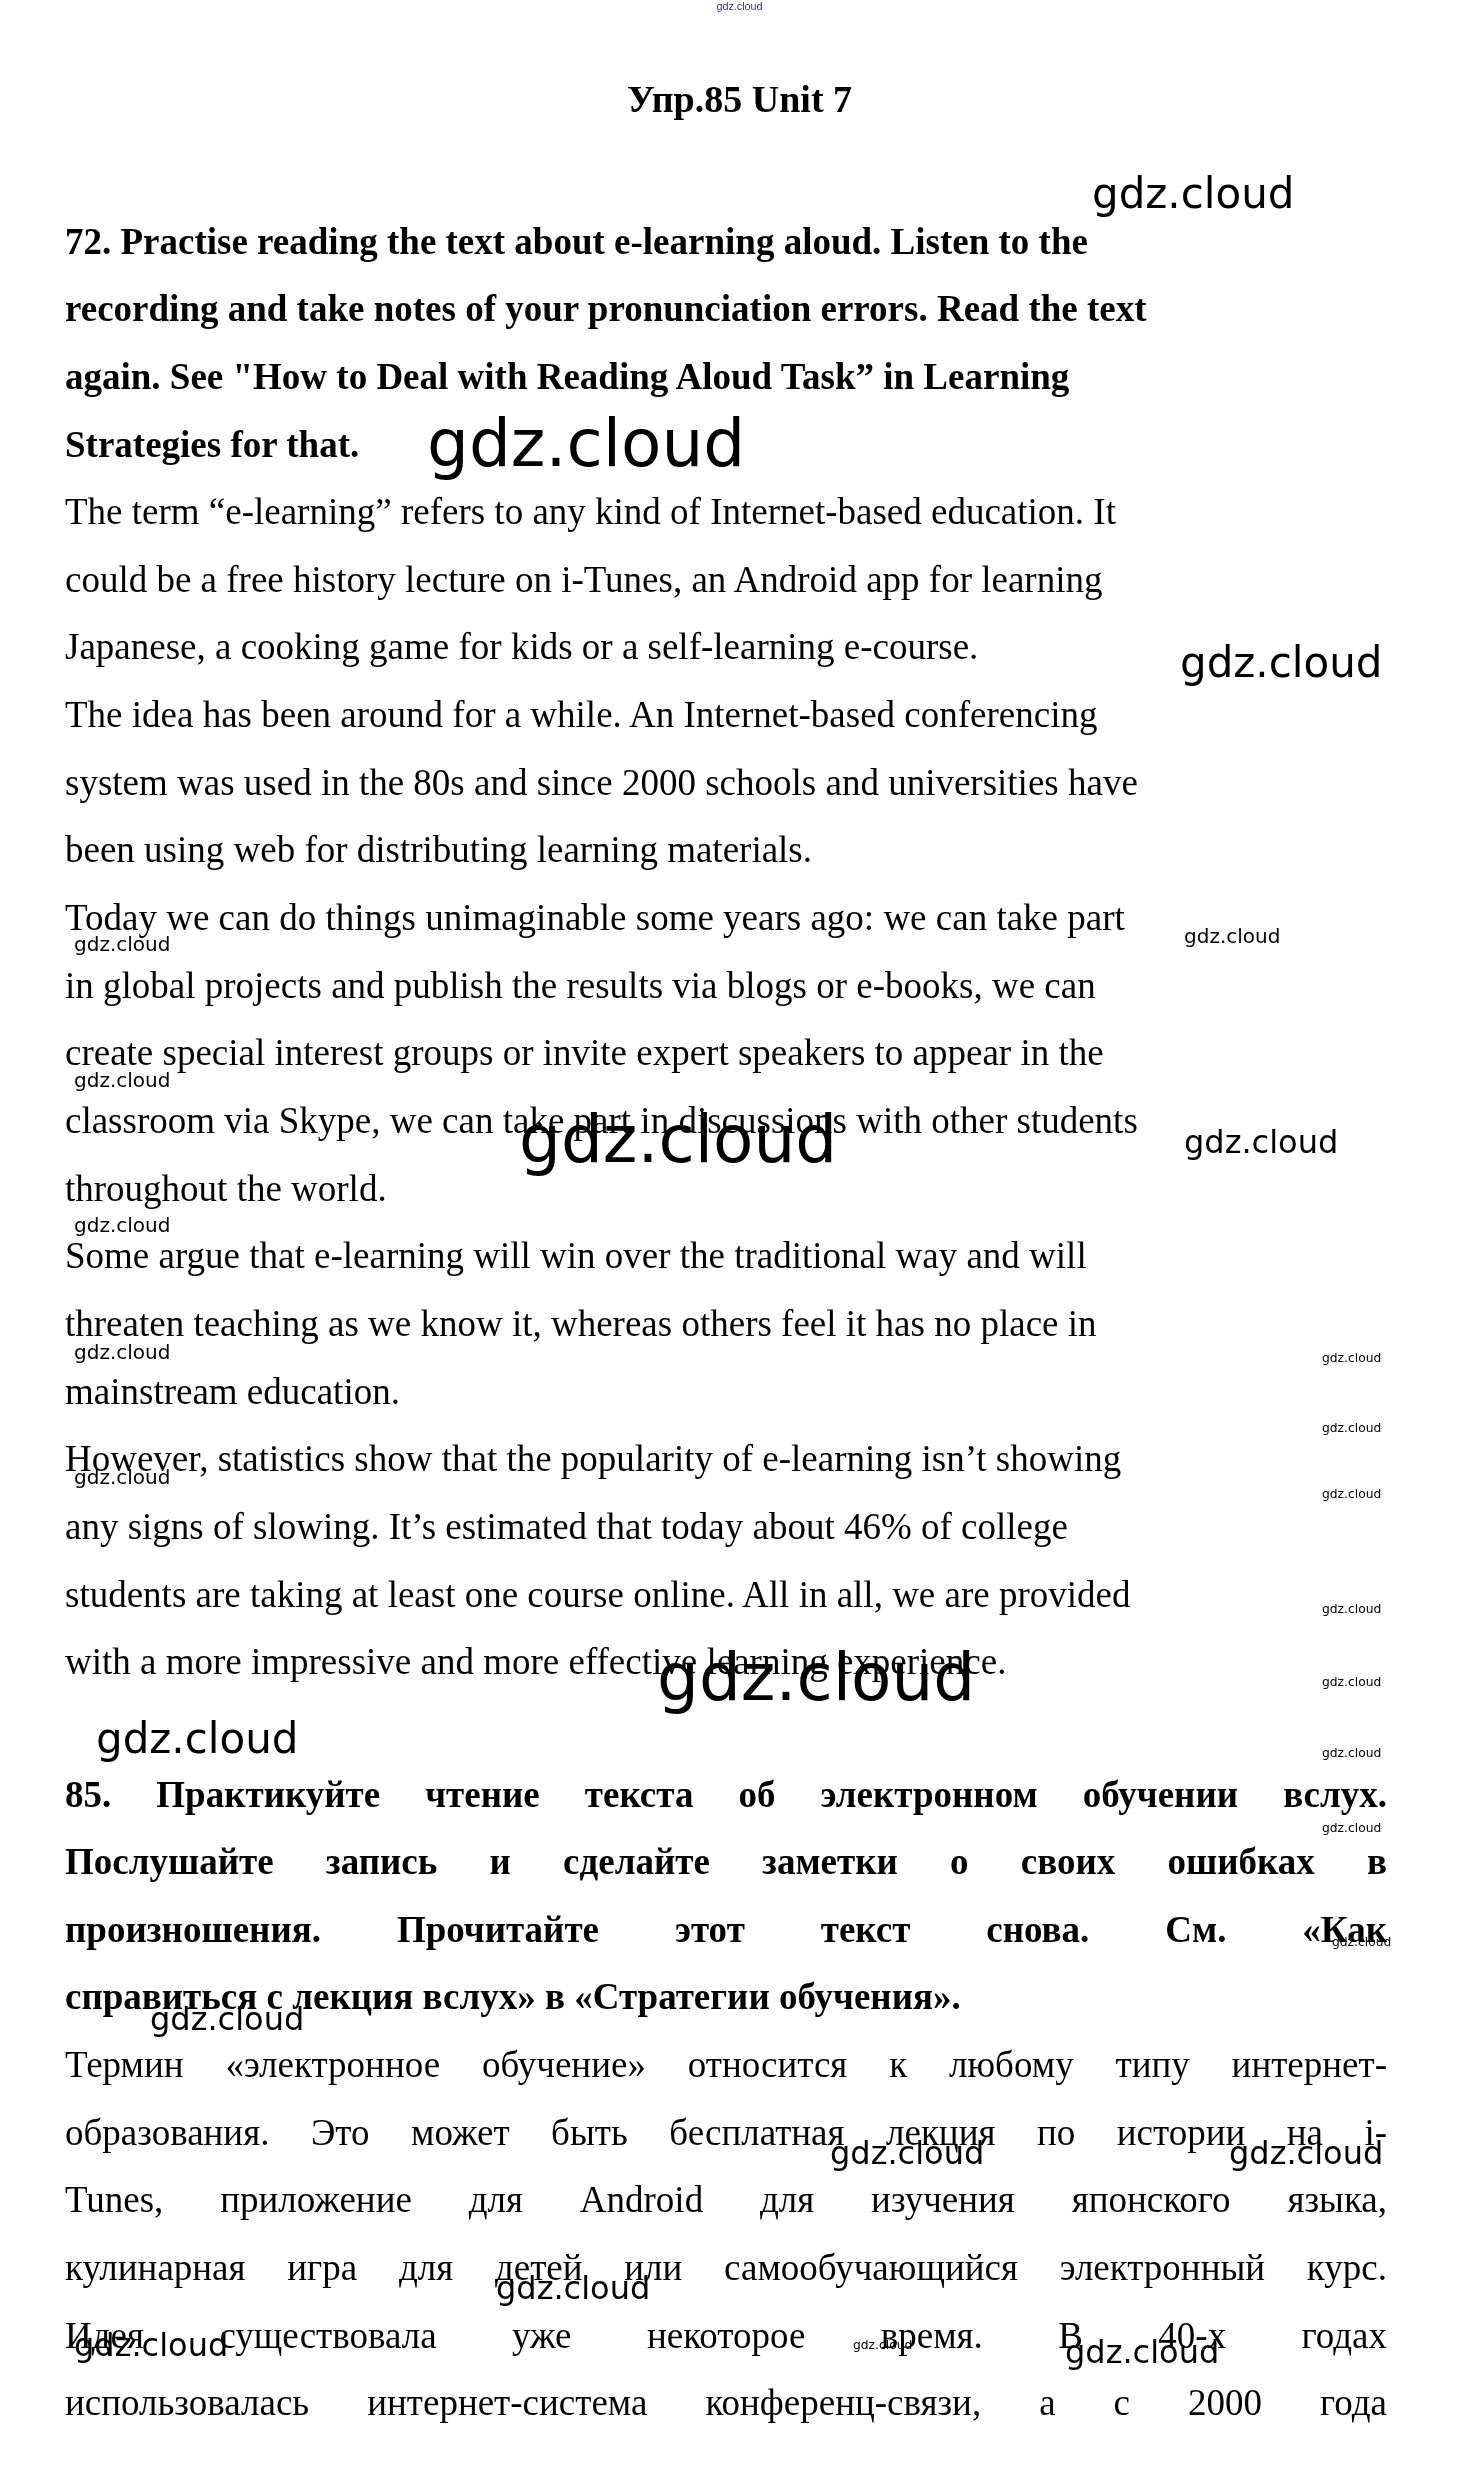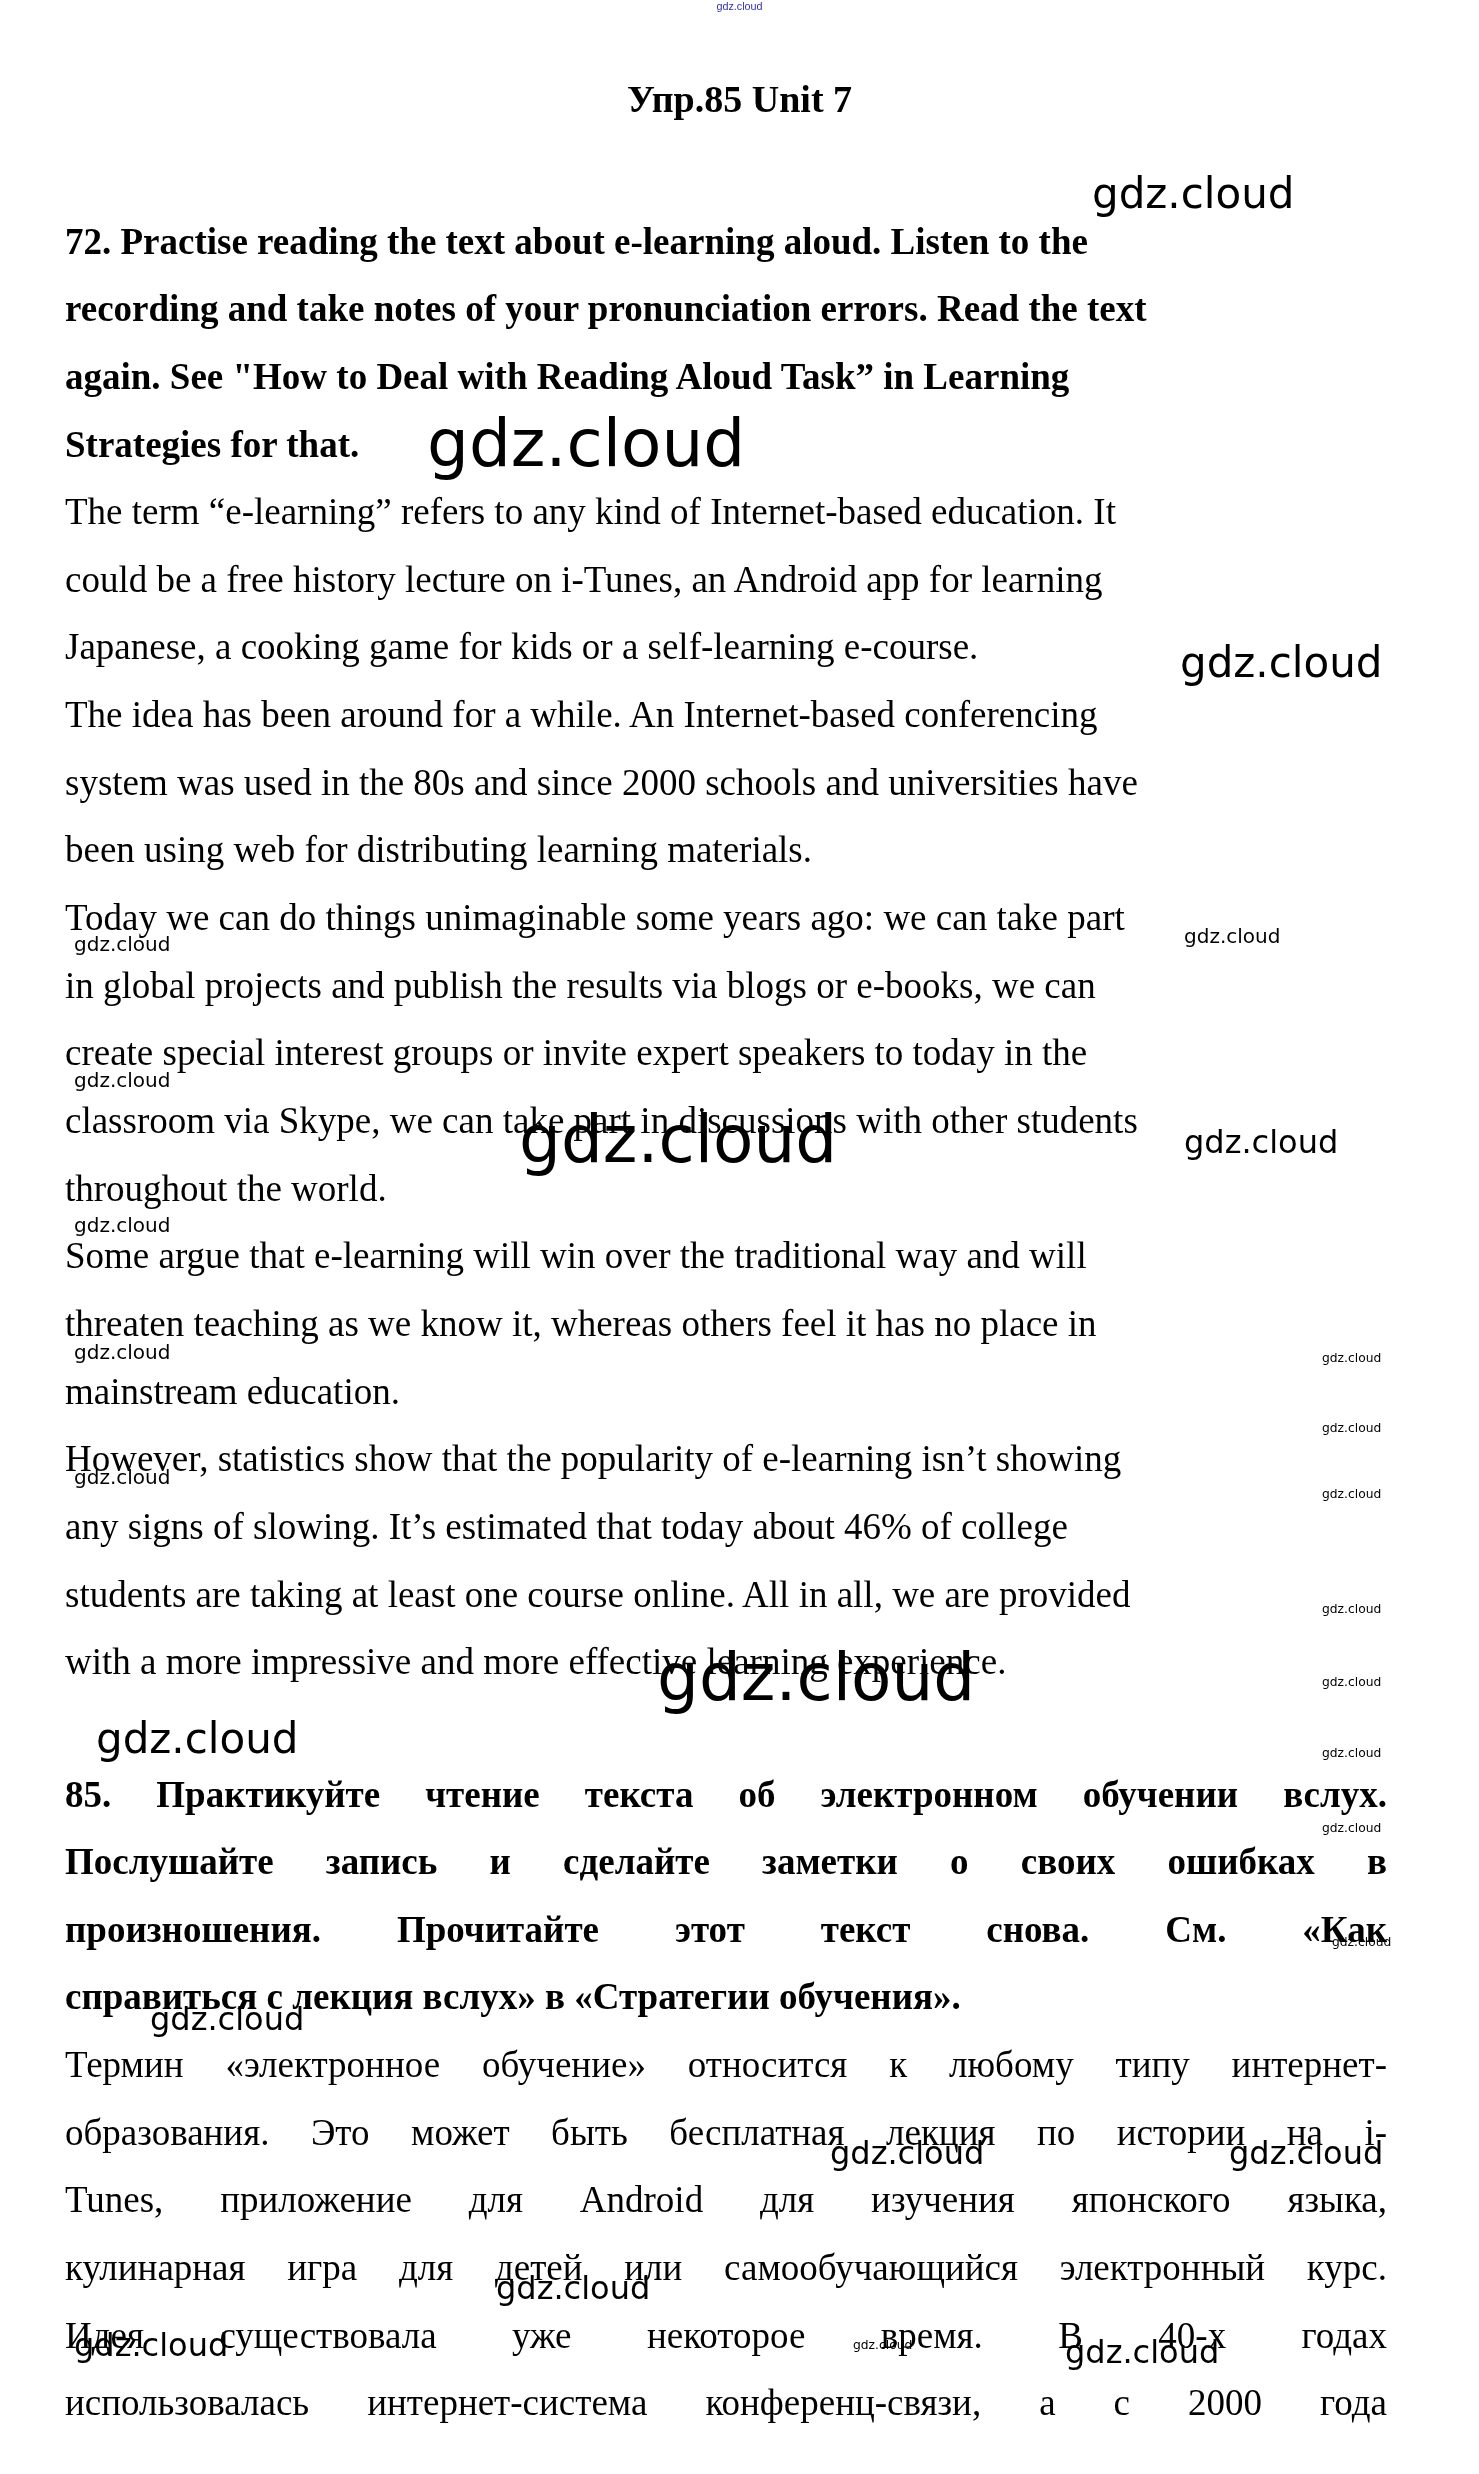--- a/index.html
+++ b/index.html
@@ -31,21 +31,21 @@
 <div class="abs line bold" style="top:411px">Strategies for that.</div>
 
 <div class="abs line" style="top:478px">The term “e-learning” refers to any kind of Internet-based education. It</div>
 <div class="abs line" style="top:546px">could be a free history lecture on i-Tunes, an Android app for learning</div>
 <div class="abs line" style="top:613px">Japanese, a cooking game for kids or a self-learning e-course.</div>
 <div class="abs line" style="top:681px">The idea has been around for a while. An Internet-based conferencing</div>
 <div class="abs line" style="top:749px">system was used in the 80s and since 2000 schools and universities have</div>
 <div class="abs line" style="top:816px">been using web for distributing learning materials.</div>
 <div class="abs line" style="top:884px">Today we can do things unimaginable some years ago: we can take part</div>
 <div class="abs line" style="top:952px">in global projects and publish the results via blogs or e-books, we can</div>
-<div class="abs line" style="top:1019px">create special interest groups or invite expert speakers to today in the</div>
+<div class="abs line" style="top:1019px">create special interest groups or invite expert speakers to appear in the</div>
 <div class="abs line" style="top:1087px">classroom via Skype, we can take part in discussions with other students</div>
 <div class="abs line" style="top:1155px">throughout the world.</div>
 <div class="abs line" style="top:1222px">Some argue that e-learning will win over the traditional way and will</div>
 <div class="abs line" style="top:1290px">threaten teaching as we know it, whereas others feel it has no place in</div>
 <div class="abs line" style="top:1358px">mainstream education.</div>
 <div class="abs line" style="top:1425px">However, statistics show that the popularity of e-learning isn’t showing</div>
 <div class="abs line" style="top:1493px">any signs of slowing. It’s estimated that today about 46% of college</div>
 <div class="abs line" style="top:1561px">students are taking at least one course online. All in all, we are provided</div>
 <div class="abs line" style="top:1628px">with a more impressive and more effective learning experience.</div>
 

